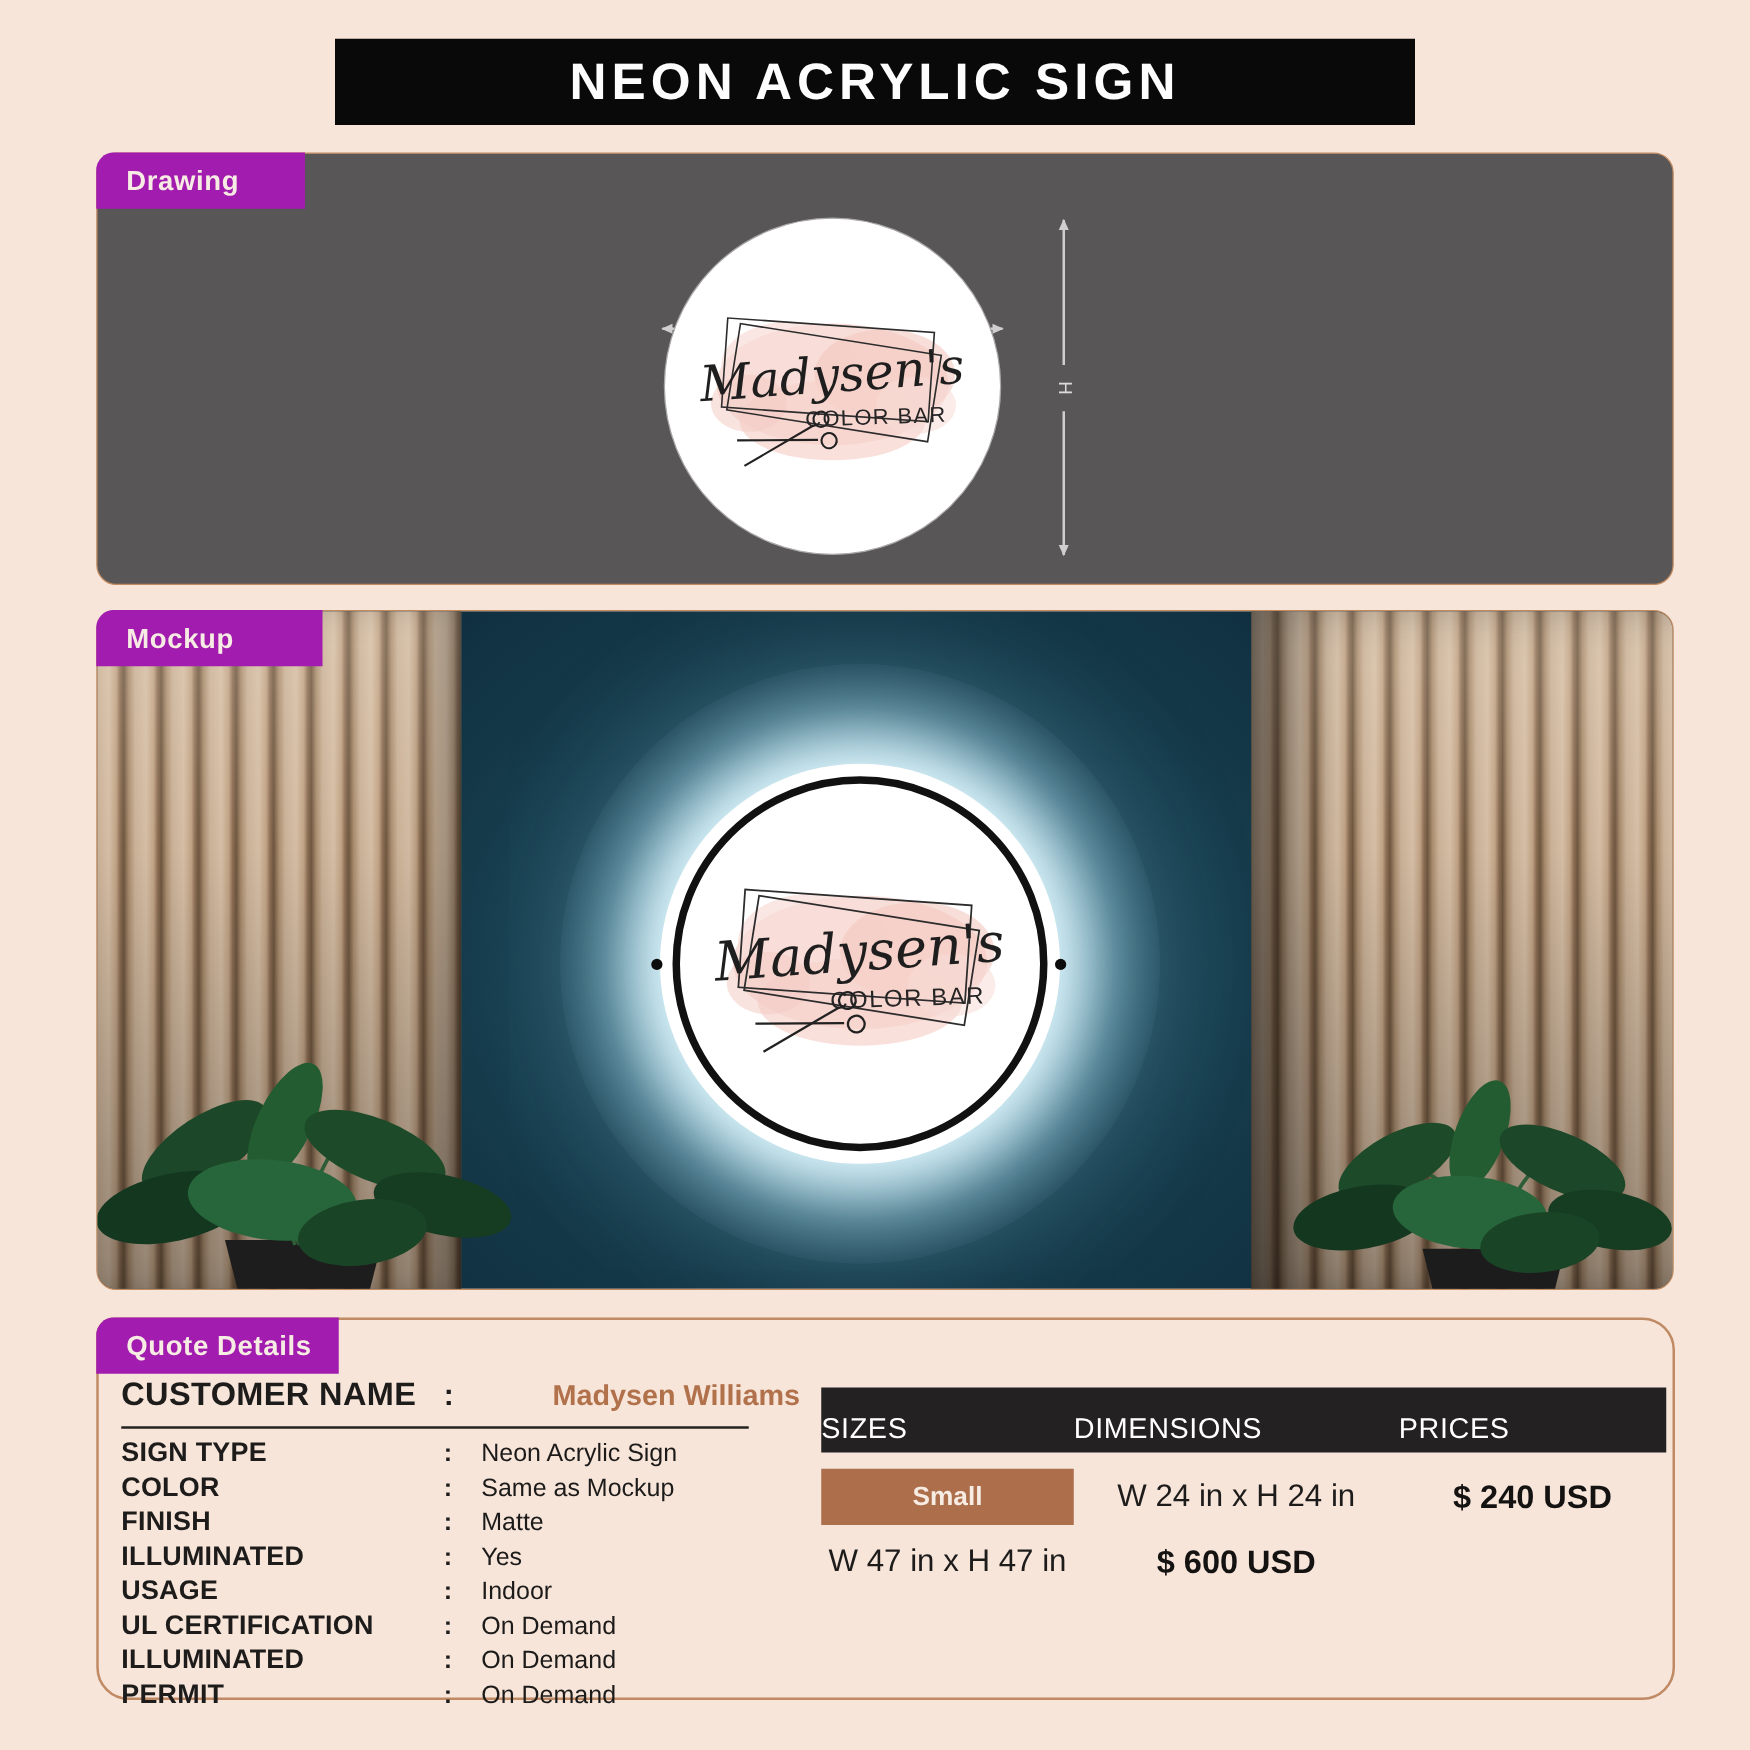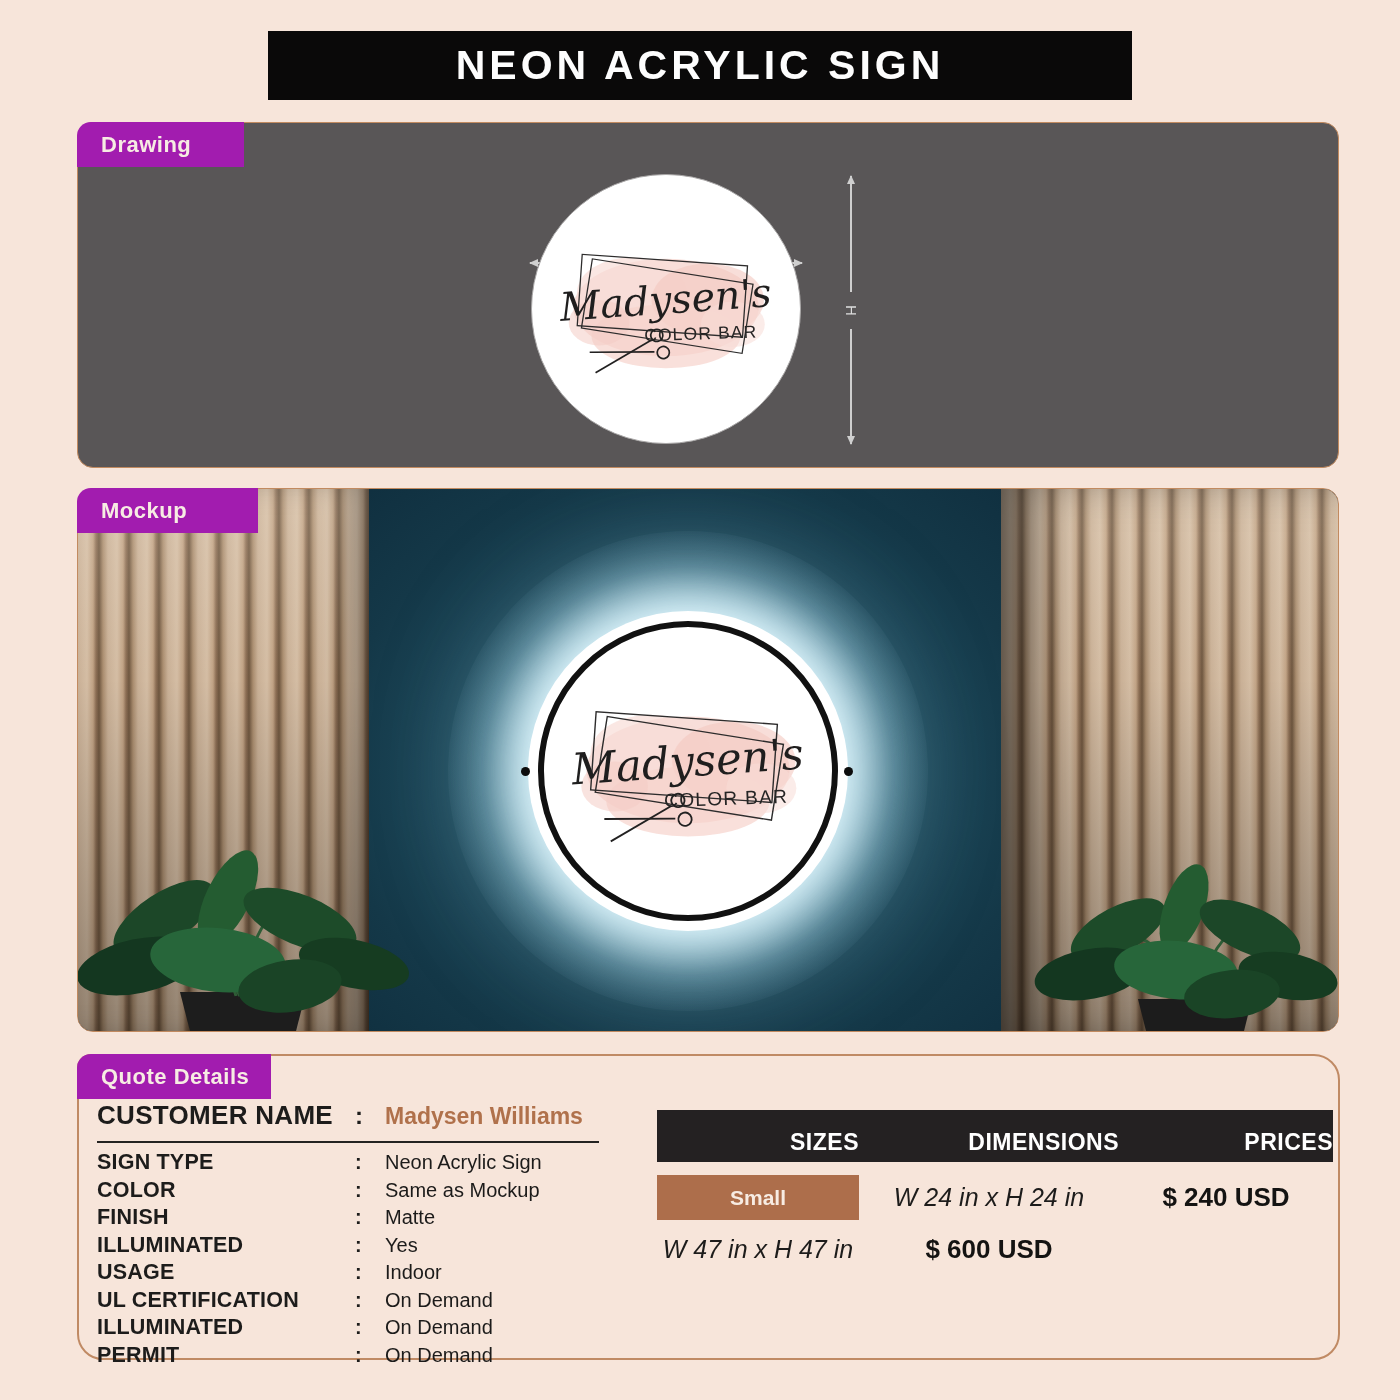--- a/index.html
+++ b/index.html
@@ -100,49 +100,49 @@
   .quote-box{
     position:absolute;left:77px;top:1054px;width:1263px;height:306px;
     border:2px solid #c08a64;border-radius:14px 26px 26px 26px;box-sizing:border-box;
   }
   .customer-row{
     position:absolute;left:18px;top:44px;width:600px;
     display:grid;grid-template-columns:258px 18px auto;align-items:baseline;
   }
   .customer-row .lbl{font-size:26px;font-weight:800;letter-spacing:.3px;}
   .customer-row .colon{font-size:24px;font-weight:800;}
-  .customer-row .val{font-size:23px;font-weight:700;color:#b0714b;padding-left:12px;}
+  .customer-row .val{font-size:23px;font-weight:700;color:#b0714b;padding-left:12px;text-align:center;}
   .customer-underline{
     position:absolute;left:18px;top:85px;width:502px;height:2px;background:#242321;
   }
   .fields{position:absolute;left:18px;top:94px;width:600px;}
   .field-row{
     display:grid;grid-template-columns:258px 18px auto;align-items:baseline;
     height:27.5px;
   }
   .field-row .lbl{font-size:21.5px;font-weight:800;letter-spacing:.2px;}
   .field-row .colon{font-size:20px;font-weight:800;}
   .field-row .val{font-size:20px;font-weight:400;color:#1c1b1a;padding-left:12px;}
   .price-table{position:absolute;left:578px;top:54px;width:676px;}
   .price-head{
     height:52px;background:#242122;display:grid;
     grid-template-columns:202px 260px 214px;align-items:center;
   }
   .price-head div{
-    color:#ffffff;font-size:23px;font-weight:700;text-align:right;letter-spacing:.5px;margin-top:13px;
+    color:#ffffff;font-size:23px;font-weight:400;text-align:left;letter-spacing:.5px;margin-top:13px;
   }
   .price-row{
     display:grid;grid-template-columns:202px 260px 214px;align-items:center;
     height:45px;margin-top:7px;
   }
   .size-btn{
     height:45px;background:#ad6e4b;display:flex;align-items:center;justify-content:center;
     color:#f7ece3;font-size:21px;font-weight:700;border:none;width:202px;
   }
-  .dims-cell{text-align:center;font-size:25px;font-weight:500;color:#1d1c1b;font-style:italic;}
+  .dims-cell{text-align:center;font-size:25px;font-weight:500;color:#1d1c1b;}
   .price-cell{text-align:center;font-size:26px;font-weight:800;color:#141312;}
   .price-row:nth-child(2){margin-top:13px;}
 </style>
 </head>
 <body>
 
 <div class="canvas">
 
   <svg width="0" height="0" style="position:absolute" aria-hidden="true">
     <defs>

